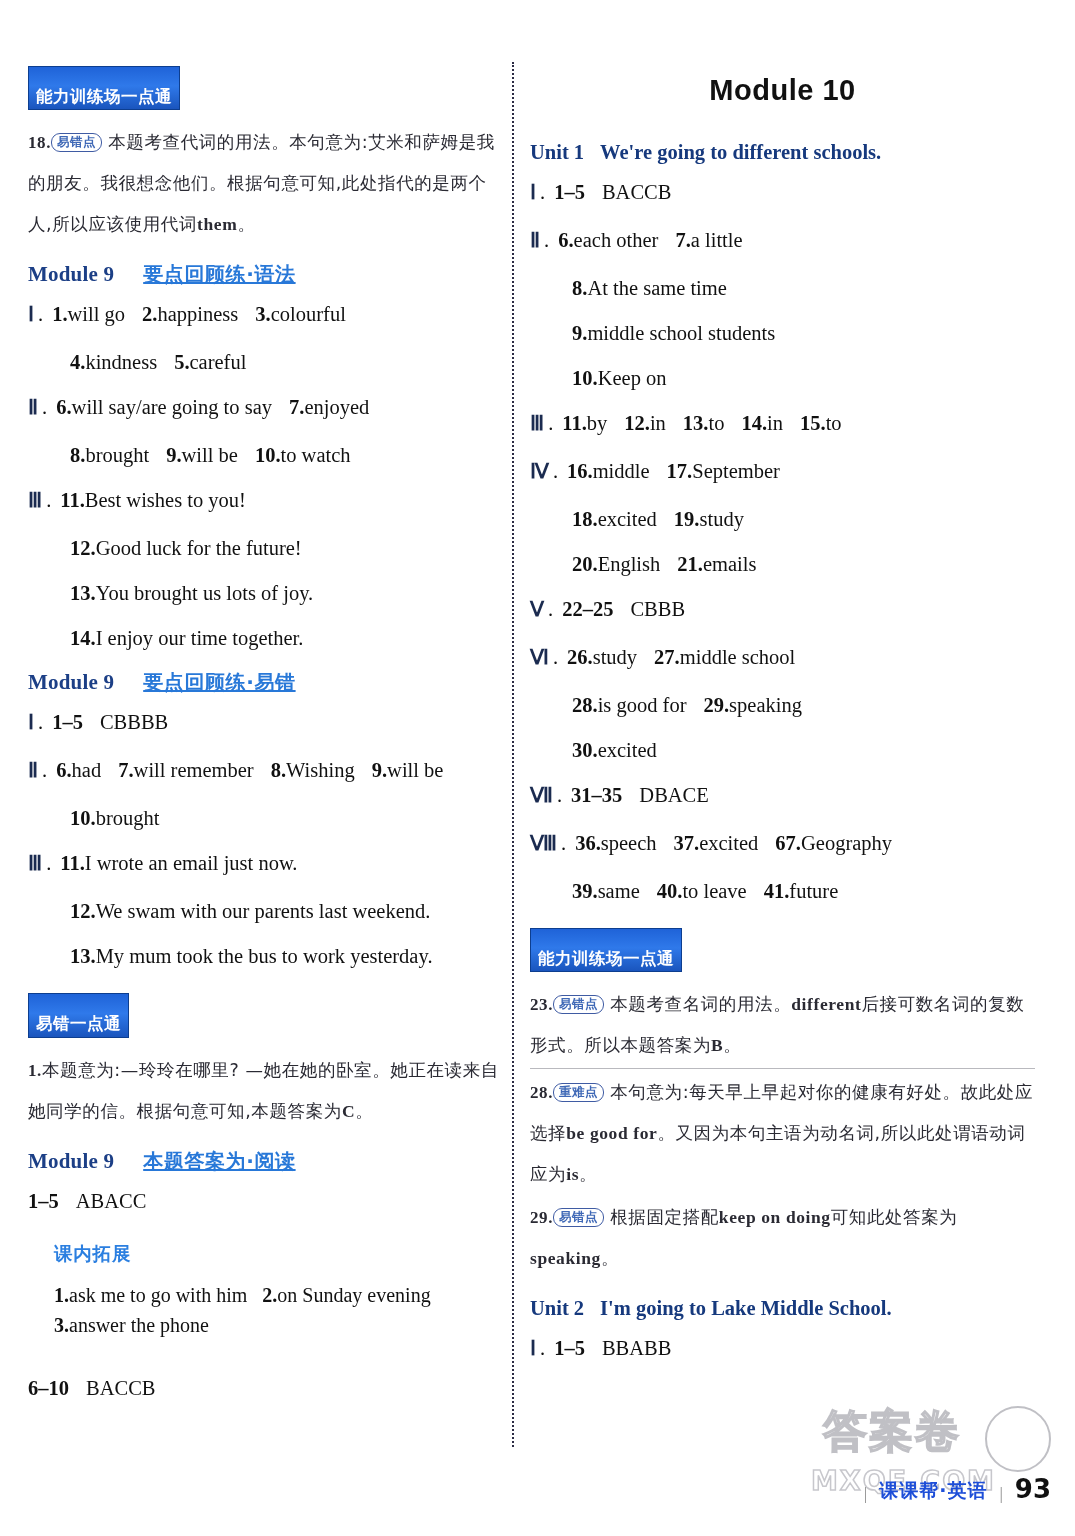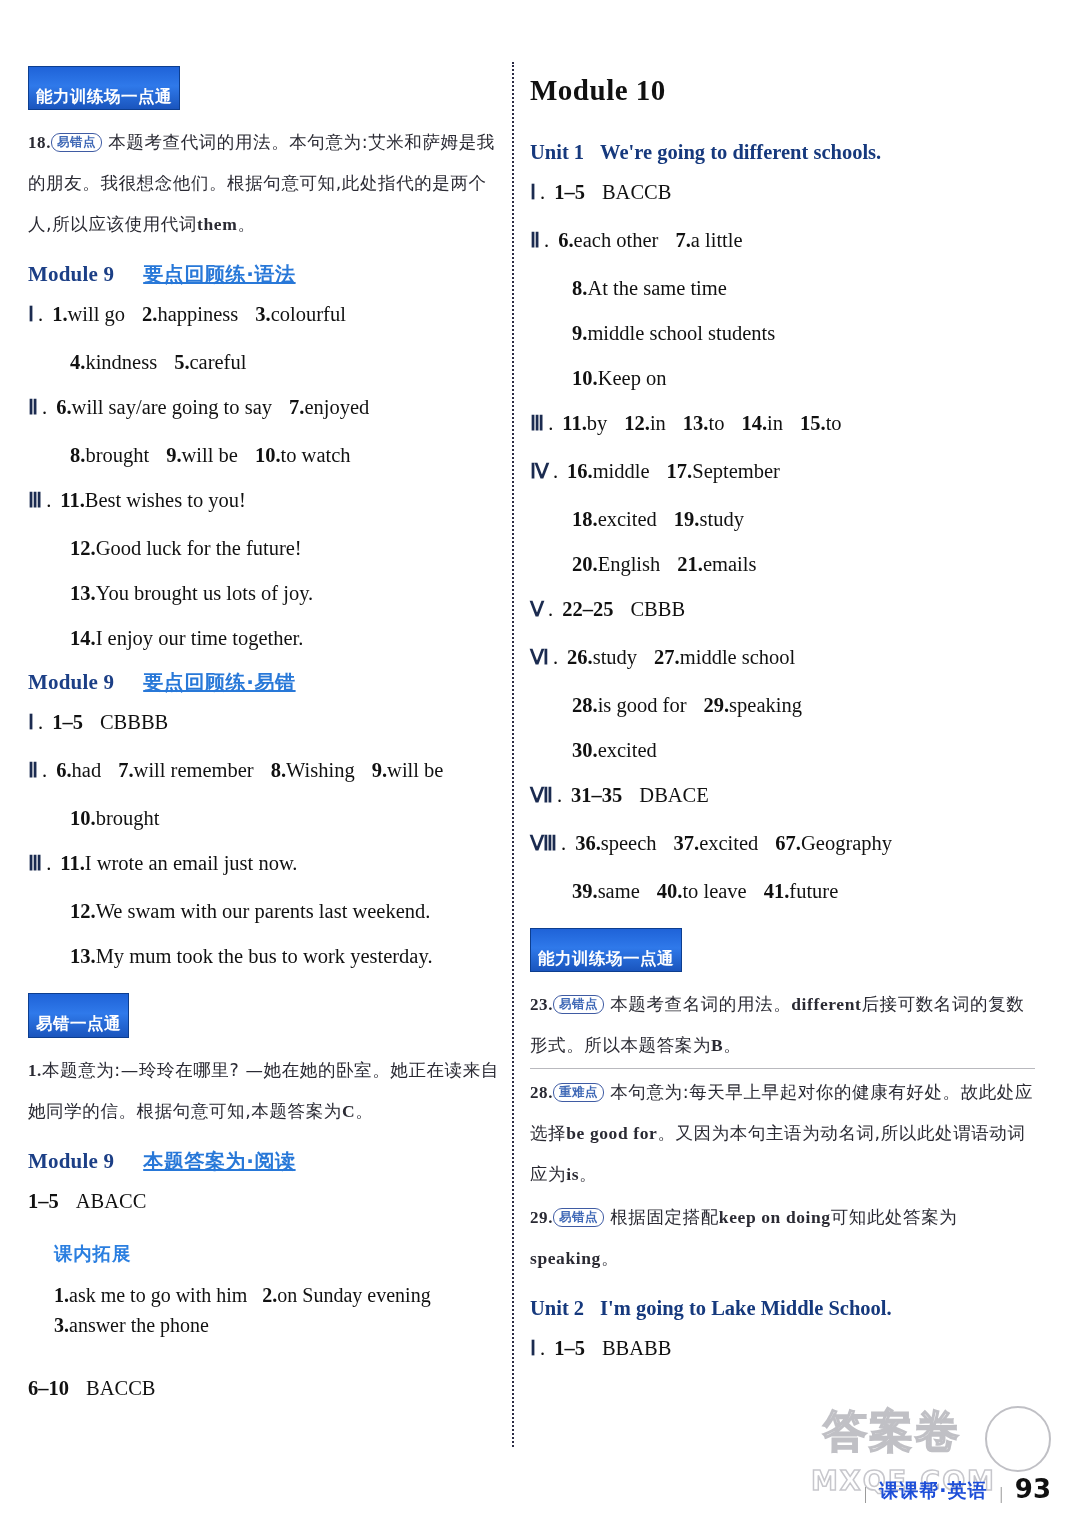--- a/index.html
+++ b/index.html
@@ -100,21 +100,22 @@
     color:#16397d;
     font-family:"Liberation Serif", serif;
     font-weight:bold;
     font-size:20.5px;
     margin:18px 0 14px 0;
     white-space:nowrap;
   }
   .unit-head .u-no { margin-right:16px; }
 
   .page-title {
-    font-family:Liberation Serif, serif;
+    text-align:center;
+    font-family:Liberation Sans, sans-serif;
     font-weight:bold;
     font-size:29px;
     color:#111;
     letter-spacing:.5px;
     margin:14px 0 34px 0;
   }
 
   
   .ans {
     font-size:20.5px;

